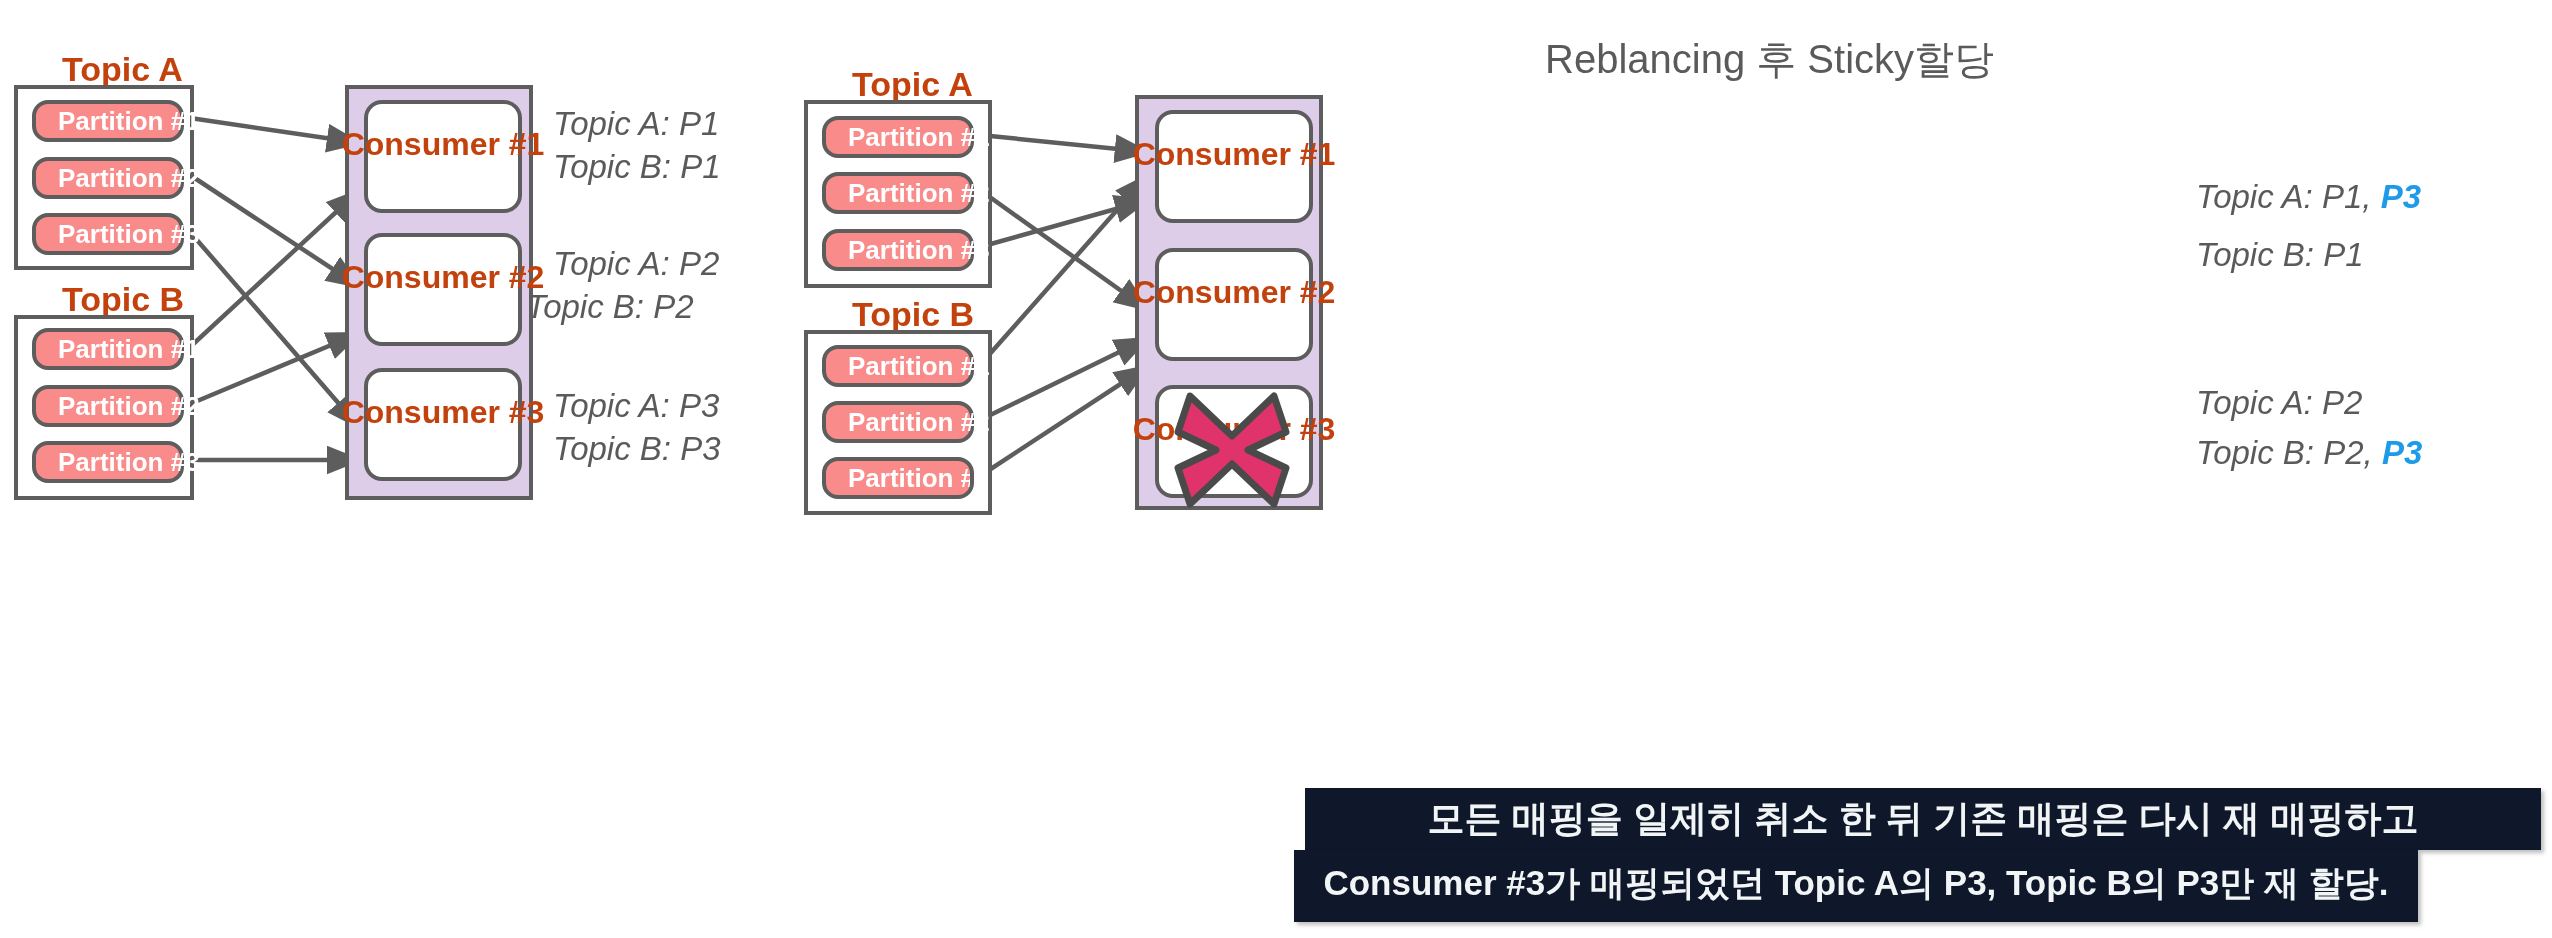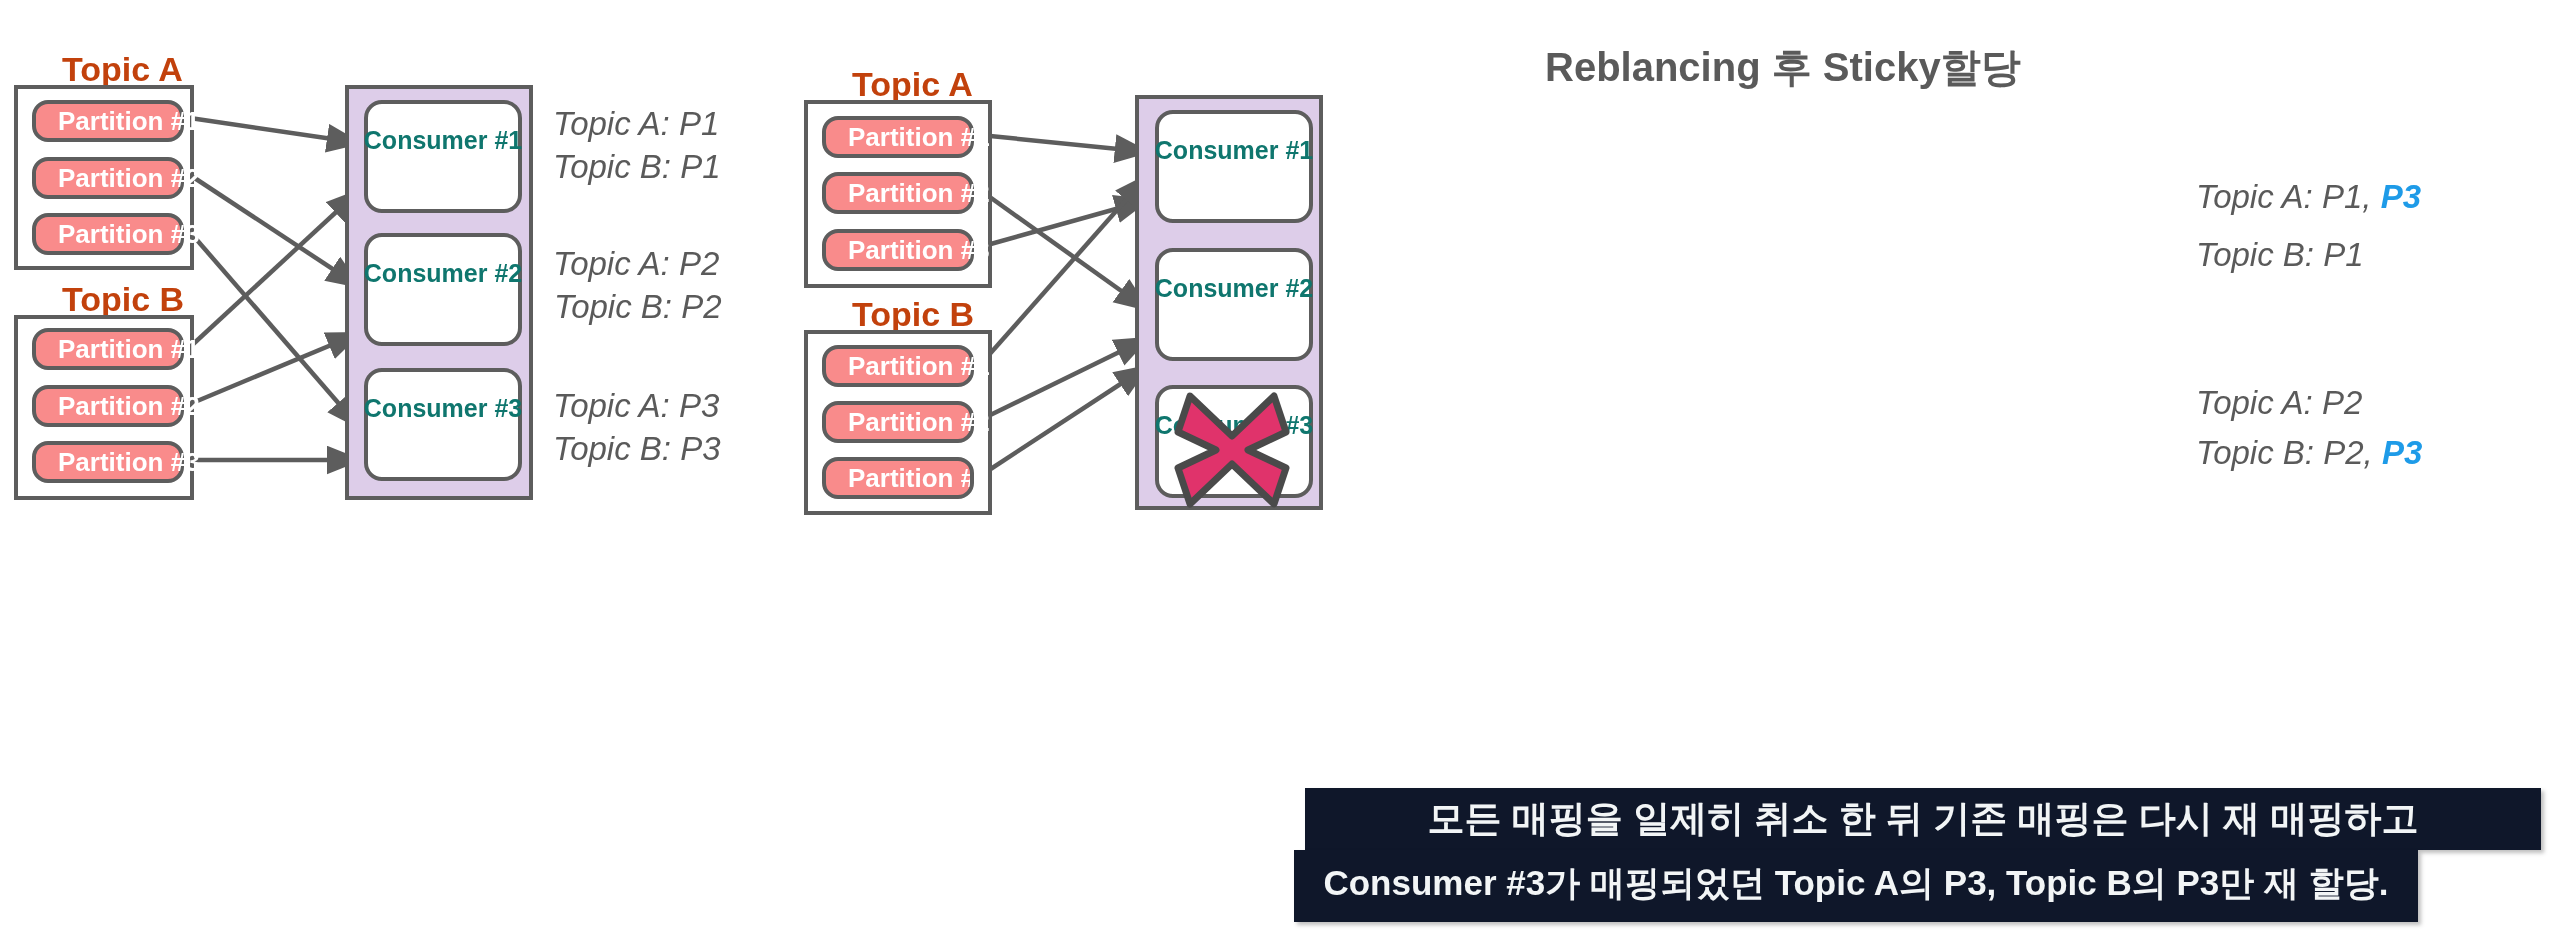--- a/index.html
+++ b/index.html
@@ -16,21 +16,21 @@
 
   .diag-title {
     position: absolute;
     font-size: 40px;
     color: #5a5a5a;
     font-weight: 400;
     white-space: nowrap;
     letter-spacing: 0px;
   }
   #title-left  { left: 265px;  top: 2px;  }
-  #title-right { left: 1545px; top: 40px; font-weight: bold; }
+  #title-right { left: 1545px; top: 32px; }
 
   .topic-label {
     position: absolute;
     font-size: 34px;
     font-weight: bold;
     color: #c2410c;
     white-space: nowrap;
   }
 
   .topic-box {
@@ -61,22 +61,22 @@
     border: 4px solid #5d5d5d;
     box-sizing: border-box;
   }
 
   .consumer {
     position: absolute;
     background: #ffffff;
     border: 4px solid #5d5d5d;
     border-radius: 18px;
     box-sizing: border-box;
-    color: #0f766e;
-    font-size: 25px;
+    color: #c2410c;
+    font-size: 32px;
     font-weight: bold;
     white-space: nowrap;
     display: flex;
     align-items: flex-start;
     justify-content: center;
   }
   .consumer > span { margin-top: 22px; }
 
   .assign {
     position: absolute;
@@ -177,21 +177,21 @@
   <div class="consumer" style="left:364px; top:233px; width:158px; height:113px;">
     <span>Consumer #2</span>
   </div>
   <div class="consumer" style="left:364px; top:368px; width:158px; height:113px;">
     <span>Consumer #3</span>
   </div>
 
   <div class="assign" style="left:553px; top:105px;">Topic A: P1</div>
   <div class="assign" style="left:553px; top:148px;">Topic B: P1</div>
   <div class="assign" style="left:553px; top:245px;">Topic A: P2</div>
-  <div class="assign" style="left:554px; top:288px;">Topic B: P2</div>
+  <div class="assign" style="left:526px; top:288px;">Topic B: P2</div>
   <div class="assign" style="left:553px; top:387px;">Topic A: P3</div>
   <div class="assign" style="left:553px; top:430px;">Topic B: P3</div>
 
   <div class="diag-title" id="title-right">Reblancing 후 Sticky할당</div>
 
   <div class="topic-label" style="left:852px; top:65px;">Topic A</div>
   <div class="topic-box" style="left:804px; top:100px; width:188px; height:188px;"></div>
   <div class="partition" style="left:822px; top:116px; width:152px; height:42px;">Partition #1</div>
   <div class="partition" style="left:822px; top:172px; width:152px; height:42px;">Partition #2</div>
   <div class="partition" style="left:822px; top:229px; width:152px; height:42px;">Partition #3</div>

